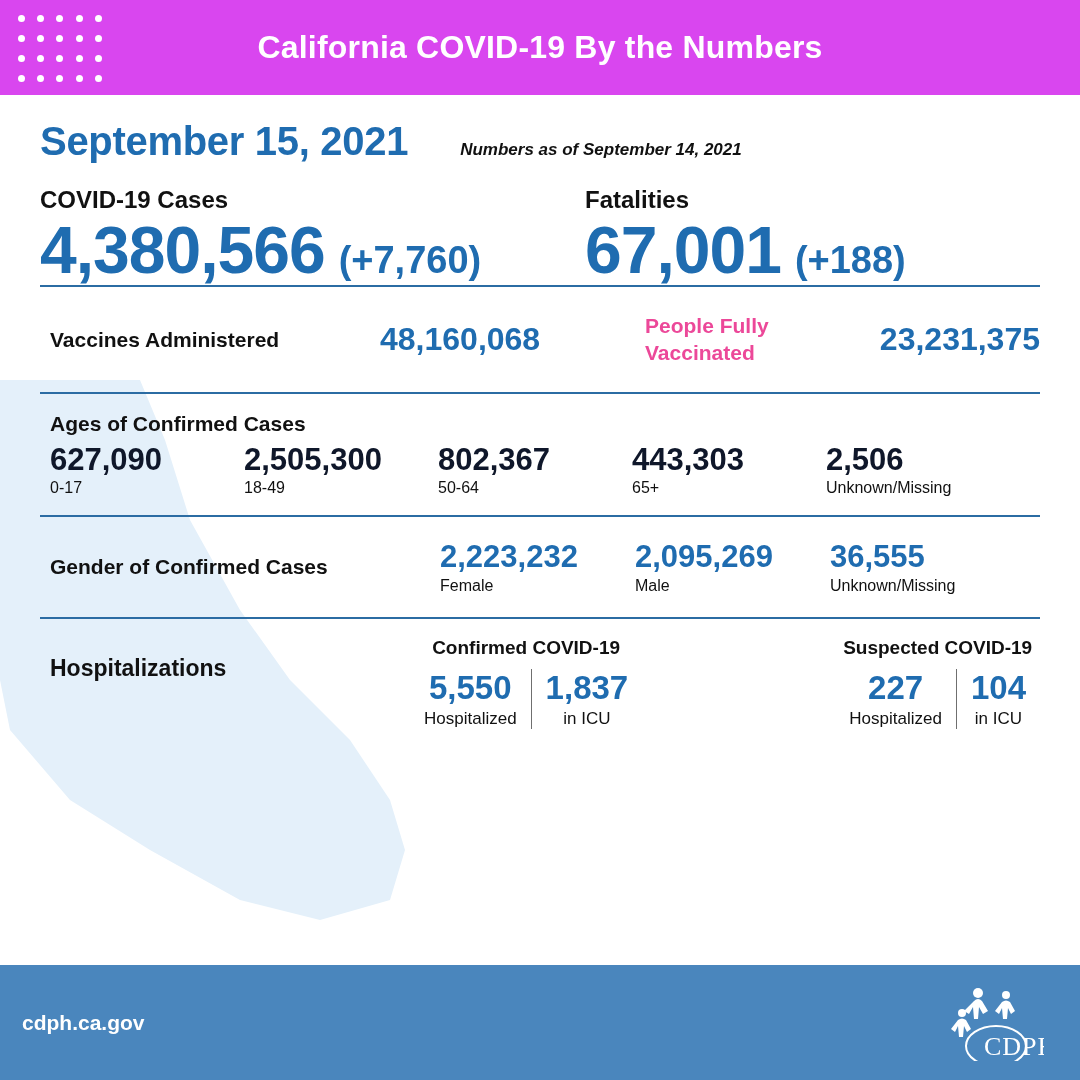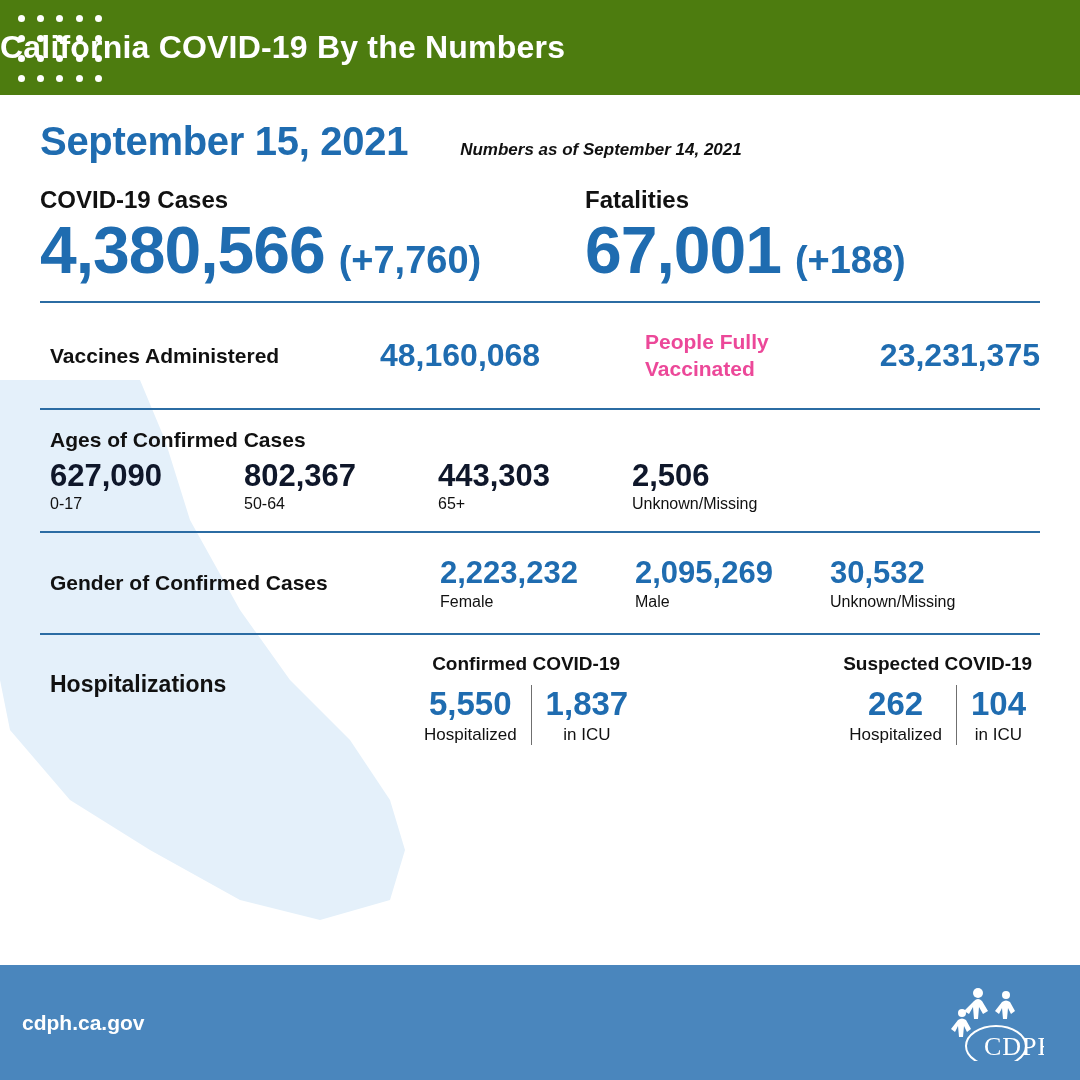--- a/index.html
+++ b/index.html
@@ -17,23 +17,24 @@
     position: relative;
     width: 1080px;
     height: 1080px;
     background: #ffffff;
     overflow: hidden;
   }
   
   .header {
     position: relative;
     height: 95px;
-    background: #4d7c0f;
+    background: #d946ef;
     display: flex;
     align-items: center;
+    justify-content: center;
   }
   .header-title {
     color: #ffffff;
     font-size: 32px;
     font-weight: bold;
     letter-spacing: 0.2px;
   }
   .dot-grid {
     position: absolute;
     left: 12px;
@@ -91,21 +92,20 @@
   }
   .rule {
     height: 2px;
     background: #2b6ca3;
     margin: 0;
   }
   
   .top-stats {
     display: flex;
     padding-top: 22px;
-    padding-bottom: 16px;
   }
   .top-block {
     flex: 1;
   }
   .top-block.second {
     padding-left: 90px;
   }
   .stat-label {
     font-size: 24px;
     font-weight: bold;
@@ -365,20 +365,24 @@
 
     <div class="rule"></div>
 
     <div class="section-title">Ages of Confirmed Cases</div>
     <div class="ages-row">
       <div class="age-cell">
         <div class="age-num">627,090</div>
         <div class="age-cap">0-17</div>
       </div>
       <div class="age-cell">
+        <div class="age-num">2,505,300</div>
+        <div class="age-cap">18-49</div>
+      </div>
+      <div class="age-cell">
         <div class="age-num">802,367</div>
         <div class="age-cap">50-64</div>
       </div>
       <div class="age-cell">
         <div class="age-num">443,303</div>
         <div class="age-cap">65+</div>
       </div>
       <div class="age-cell wide">
         <div class="age-num">2,506</div>
         <div class="age-cap">Unknown/Missing</div>
@@ -391,21 +395,21 @@
       <div class="gender-label">Gender of Confirmed Cases</div>
       <div class="gender-cell">
         <div class="gender-num">2,223,232</div>
         <div class="gender-cap">Female</div>
       </div>
       <div class="gender-cell">
         <div class="gender-num">2,095,269</div>
         <div class="gender-cap">Male</div>
       </div>
       <div class="gender-cell last">
-        <div class="gender-num">30,532</div>
+        <div class="gender-num">36,555</div>
         <div class="gender-cap">Unknown/Missing</div>
       </div>
     </div>
 
     <div class="rule"></div>
 
     <div class="hosp-wrap">
       <div class="hosp-title">Hospitalizations</div>
       <div class="hosp-groups">
         <div class="hosp-group">
@@ -418,21 +422,21 @@
             <div class="hosp-item divider">
               <div class="hosp-num">1,837</div>
               <div class="hosp-cap">in ICU</div>
             </div>
           </div>
         </div>
         <div class="hosp-group">
           <div class="hosp-group-title">Suspected COVID-19</div>
           <div class="hosp-pair">
             <div class="hosp-item">
-              <div class="hosp-num">262</div>
+              <div class="hosp-num">227</div>
               <div class="hosp-cap">Hospitalized</div>
             </div>
             <div class="hosp-item divider">
               <div class="hosp-num">104</div>
               <div class="hosp-cap">in ICU</div>
             </div>
           </div>
         </div>
       </div>
     </div>

